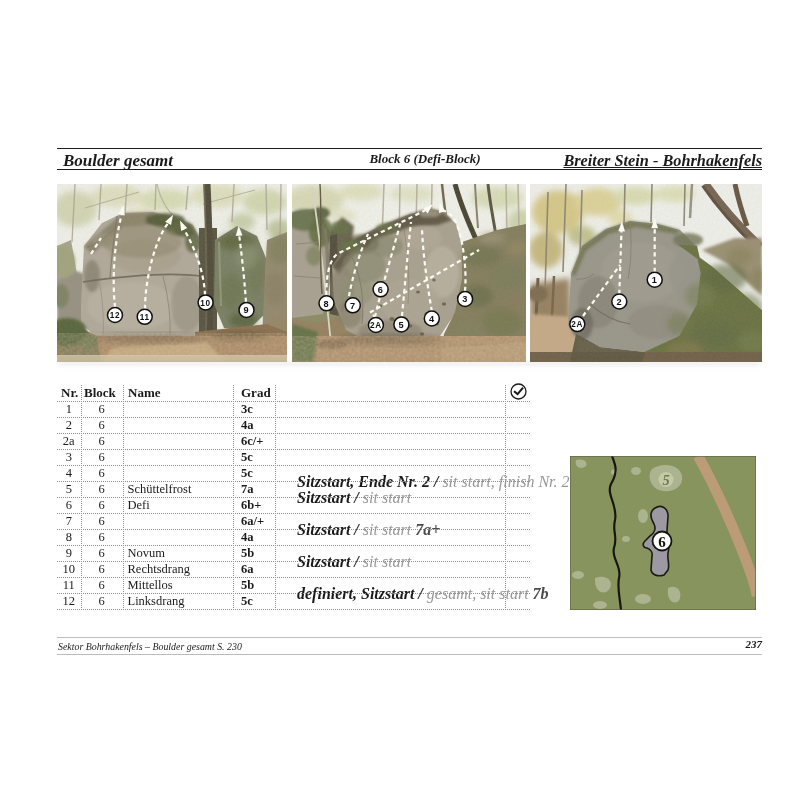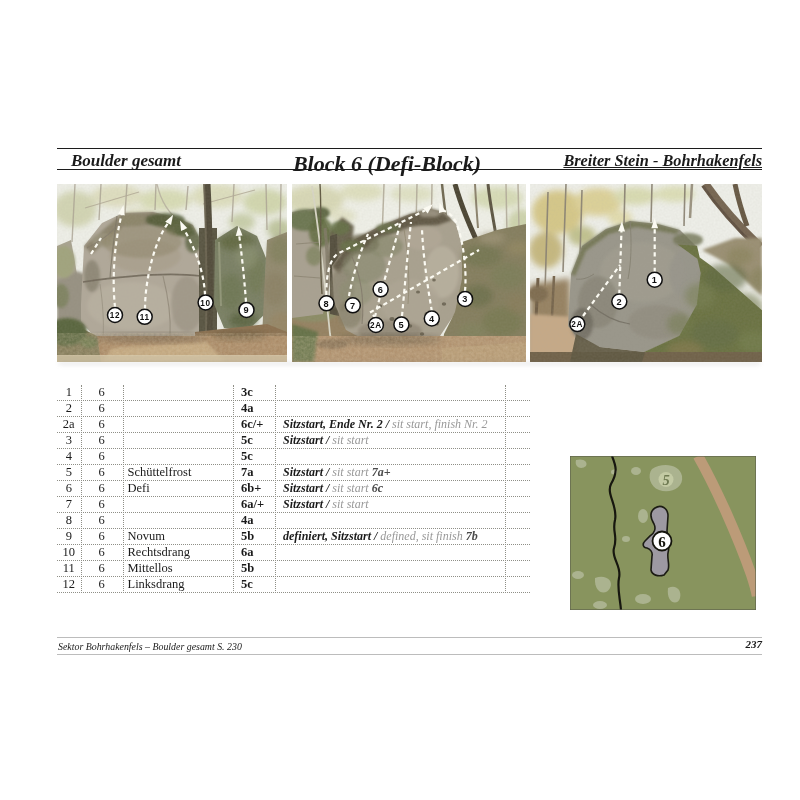--- a/index.html
+++ b/index.html
@@ -8,36 +8,36 @@
 .frule{position:absolute;left:57px;width:705px;background:#bcbcbc;height:1px;}
 .htitle{position:absolute;top:150.5px;font-style:italic;font-weight:bold;font-size:17px;font-family:"Liberation Serif",serif;white-space:nowrap;}
 .tbl{position:absolute;left:57px;top:385px;width:473px;}
 .trow{position:relative;height:15px;border-bottom:1px dotted #8f8f87;font-size:12.5px;}
 .trow.hd{height:16px;font-weight:bold;font-size:13px;}
 .c{position:absolute;top:0;height:100%;display:flex;align-items:center;white-space:pre;}
 .cNr{left:0;width:23.5px;justify-content:center;}
 .cBl{left:23.5px;width:42px;justify-content:center;}
 .cNa{left:70.5px;width:105px;}
 .cGr{left:184px;width:34px;font-weight:bold;}
-.cRe{left:226px;width:218px;font-size:12px;}
+.cRe{left:240px;width:218px;font-size:16px;margin-top:40px;}
 .vline{position:absolute;top:0;bottom:0;width:0;border-left:1px dotted #8f8f87;}
 .de{font-weight:bold;font-style:italic;}
 .en{font-style:italic;color:#989898;}
 .enb{font-style:italic;color:#4a4a4a;font-weight:bold;}
 .ftxt{position:absolute;font-style:italic;white-space:nowrap;}
 </style></head>
 <body>
 
 <div class="rule" style="top:148px;"></div>
 
 <div class="rule" style="top:169px;"></div>
 
-<div class="htitle" style="left:71px;">Boulder gesamt</div>
-
-<div class="htitle" style="left:387px;transform:translateX(-50%);font-size:22px;">Block 6 (Defi-Block)</div>
+<div class="htitle" style="left:63px;">Boulder gesamt</div>
+
+<div class="htitle" style="left:425px;transform:translateX(-50%);font-size:13px;">Block 6 (Defi-Block)</div>
 
 <div class="htitle" style="right:38px;font-size:16.3px;text-decoration:underline;">Breiter Stein - Bohrhakenfels</div>
 
 <div class="abs" style="left:57px;top:184px;"><svg width="230" height="178" viewBox="0 0 230 178">
       <defs>
         <filter id="gr1" x="0" y="0" width="100%" height="100%">
 <feTurbulence type="fractalNoise" baseFrequency="0.5" numOctaves="2" seed="7"></feTurbulence>
 <feColorMatrix type="matrix" values="0 0 0 0 0.42  0 0 0 0 0.40  0 0 0 0 0.34  0 0 0 0.16 0"></feColorMatrix>
 </filter>
 <filter id="sp1" x="0" y="0" width="100%" height="100%">
@@ -437,20 +437,30 @@
 <div class="abs" style="left:59px;top:362px;width:701px;height:3px;background:rgba(120,120,120,.18);filter:blur(2px);"></div>
 
 <div class="tbl">
 
 <div class="vline" style="left:23.5px;"></div>
 <div class="vline" style="left:65.5px;"></div>
 <div class="vline" style="left:176px;"></div>
 <div class="vline" style="left:218px;"></div>
 <div class="vline" style="left:447.5px;"></div>
 
+<div class="trow hd">
+ <span class="c" style="left:4px;">Nr.</span>
+      <span class="c" style="left:27px;">Block</span>
+      <span class="c" style="left:71px;">Name</span>
+      <span class="c" style="left:184px;">Grad</span>
+ <span class="c" style="left:452.5px;top:-2px;"><svg width="17" height="17" viewBox="0 0 17 17">
+          <circle cx="8.5" cy="8.5" r="7.5" fill="none" stroke="#1a1a1a" stroke-width="1.3"></circle>
+          <path d="M4.8 8.8 L7.6 11.2 L12.4 5.4" fill="none" stroke="#1a1a1a" stroke-width="2" stroke-linecap="square"></path>
+        </svg></span>
+</div>
 
 <div class="trow">
       <span class="c cNr">1</span>
       <span class="c cBl">6</span>
       <span class="c cNa"></span>
       <span class="c cGr">3c</span>
       <span class="c cRe"></span>
     </div>
 
 <div class="trow">
@@ -490,21 +500,20 @@
       <span class="c cNa">Schüttelfrost</span>
       <span class="c cGr">7a</span>
       <span class="c cRe"><span><span class="de">Sitzstart /</span><span class="en"> sit start </span><span class="enb">7a+</span></span></span>
     </div>
 
 <div class="trow">
       <span class="c cNr">6</span>
       <span class="c cBl">6</span>
       <span class="c cNa">Defi</span>
       <span class="c cGr">6b+</span>
-      <span class="c cRe"><span><span class="de">Sitzstart /</span><span class="en"> sit start </span><span class="enb">6c</span></span></span>
     </div>
 
 <div class="trow">
       <span class="c cNr">7</span>
       <span class="c cBl">6</span>
       <span class="c cNa"></span>
       <span class="c cGr">6a/+</span>
       <span class="c cRe"><span><span class="de">Sitzstart /</span><span class="en"> sit start</span></span></span>
     </div>
 
@@ -514,21 +523,21 @@
       <span class="c cNa"></span>
       <span class="c cGr">4a</span>
       <span class="c cRe"></span>
     </div>
 
 <div class="trow">
       <span class="c cNr">9</span>
       <span class="c cBl">6</span>
       <span class="c cNa">Novum</span>
       <span class="c cGr">5b</span>
-      <span class="c cRe"><span><span class="de">definiert, Sitzstart /</span><span class="en"> defined, sit finish </span><span class="enb">7b</span></span></span>
+      <span class="c cRe"><span><span class="de">definiert, Sitzstart /</span><span class="en"> gesamt, sit start </span><span class="enb">7b</span></span></span>
     </div>
 
 <div class="trow">
       <span class="c cNr">10</span>
       <span class="c cBl">6</span>
       <span class="c cNa">Rechtsdrang</span>
       <span class="c cGr">6a</span>
       <span class="c cRe"></span>
     </div>
 

